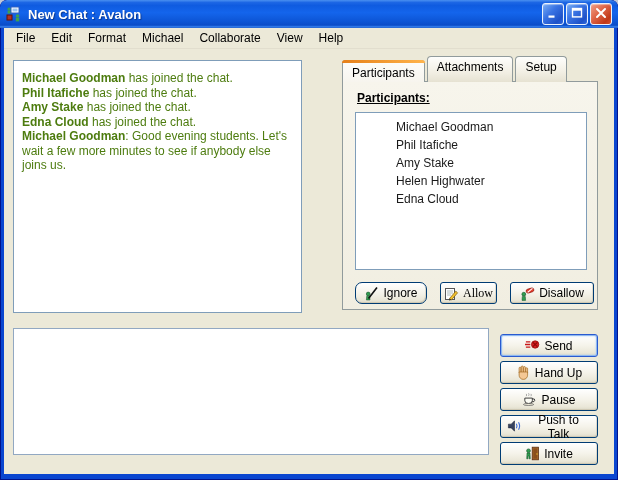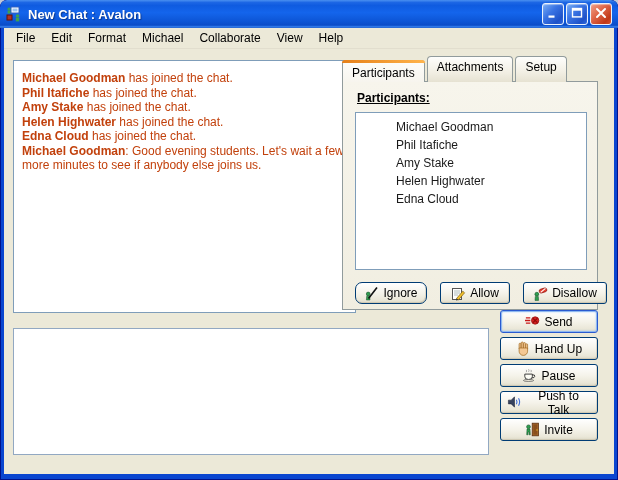--- a/index.html
+++ b/index.html
@@ -38,23 +38,23 @@
     background:#ECE9D8; display:flex; align-items:center; padding-left:4px;
     border-bottom:1px solid #E2DECE; font-size:12px; color:#000;
   }
   .menu-item { padding:2px 8px; cursor:default; }
   .body {
     position:absolute; top:49px; left:4px; right:4px; bottom:6px;
     background:#ECE9D8;
   }
   
   .chat-log {
-    position:absolute; left:9px; top:11px; width:343px; height:253px;
+    position:absolute; left:9px; top:11px; width:289px; height:253px;
     background:#fff; border:1px solid #7F9DB9;
-    padding:10px 8px; font-size:12px; line-height:14.5px; color:#c2410c;
+    padding:10px 8px; font-size:12px; line-height:14.5px; color:#4d7c0f;
     overflow:hidden;
   }
   .chat-line b { font-weight:bold; }
   
   .tab-strip { position:absolute; left:338px; top:11px; height:22px; display:flex; align-items:flex-end; z-index:2; }
   .tab {
     position:relative; font-size:12px; color:#000; padding:3px 9px 3px;
     border:1px solid #919B9C; border-bottom:none; border-radius:4px 4px 0 0;
     background:linear-gradient(180deg,#FEFEFC 0%,#F2EFE4 60%,#E6E2D2 100%);
     margin-right:2px; height:26px; cursor:default; white-space:nowrap;
@@ -89,29 +89,29 @@
   
   .xp-btn {
     height:22px; border:1px solid #003C74; border-radius:3px;
     background:linear-gradient(180deg,#FFFFFF 0%,#F5F3EA 50%,#EAE7D8 85%,#DCD8C6 100%);
     font-family:"Liberation Sans", sans-serif; font-size:12px; color:#000;
     display:flex; align-items:center; justify-content:center; gap:4px;
     box-shadow:inset -1px -1px 0 rgba(180,170,140,.35);
     cursor:default; padding:0 6px;
   }
   .xp-btn .ic { display:inline-flex; width:15px; height:15px; flex:0 0 auto; }
-  .btn-ignore { width:72px;border-radius:7px; } .btn-allow { width:70px; } .btn-disallow { width:84px; }
+  .btn-ignore { width:72px;border-radius:7px; } .btn-allow { width:57px;font-family:Liberation Serif, serif; } .btn-disallow { width:84px; }
   
   .compose {
     position:absolute; left:9px; top:279px; width:476px; height:127px;
     background:#fff; border:1px solid #92A8C2; resize:none;
     font-family:"Liberation Sans", sans-serif; font-size:12px; padding:4px;
     outline:none;
   }
-  .action-col { position:absolute; left:496px; top:261px; width:98px; display:flex; flex-direction:column; gap:4px; }
+  .action-col { position:absolute; left:496px; top:285px; width:98px; display:flex; flex-direction:column; gap:4px; }
   .action-col .xp-btn { width:98px; height:23px; }
   .xp-btn.default {
     border-color:#2A5ACF;
     box-shadow:inset 0 0 0 1px #8EB8F0, inset 0 0 2px 1px #AACCF6;
   }
 </style>
 </head>
 <body>
 
 <div class="window">
@@ -156,21 +156,20 @@
       <span class="menu-item">Collaborate</span>
       <span class="menu-item">View</span>
       <span class="menu-item">Help</span>
     </div>
 
   <div class="body">
     <div class="chat-log">
         <div class="chat-line"><b>Michael Goodman</b><span> has joined the chat.</span></div>
         <div class="chat-line"><b>Phil Itafiche</b><span> has joined the chat.</span></div>
         <div class="chat-line"><b>Amy Stake</b><span> has joined the chat.</span></div>
-        <div class="chat-line"><b>Helen Highwater</b><span> has joined the chat.</span></div>
         <div class="chat-line"><b>Edna Cloud</b><span> has joined the chat.</span></div>
         <div class="chat-line"><b>Michael Goodman</b><span>: Good evening students. Let's wait a few more minutes to see if anybody else joins us.</span></div>
       </div>
 
     <div class="tab-strip">
         <div class="tab active">Participants</div>
         <div class="tab">Attachments</div>
         <div class="tab">Setup</div>
       </div>
 

